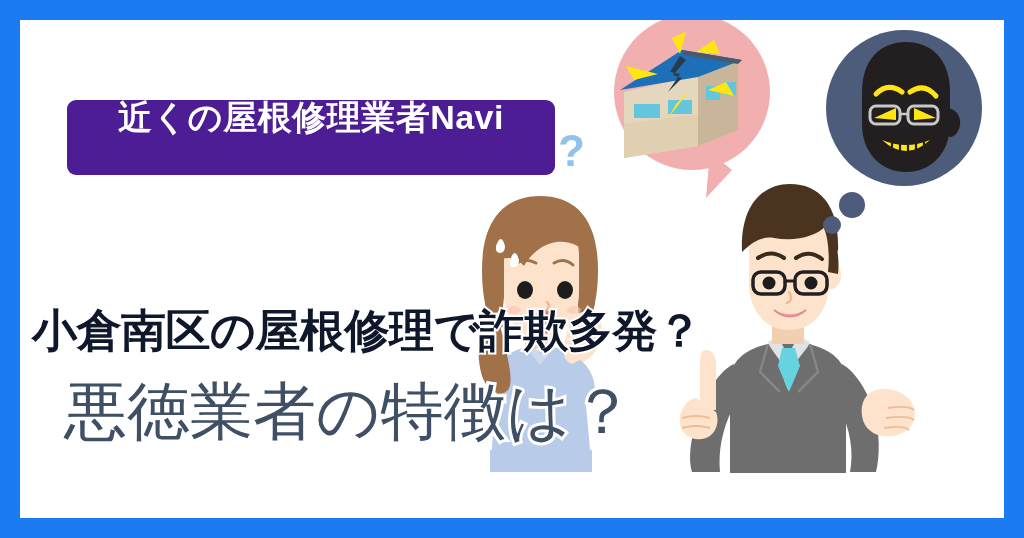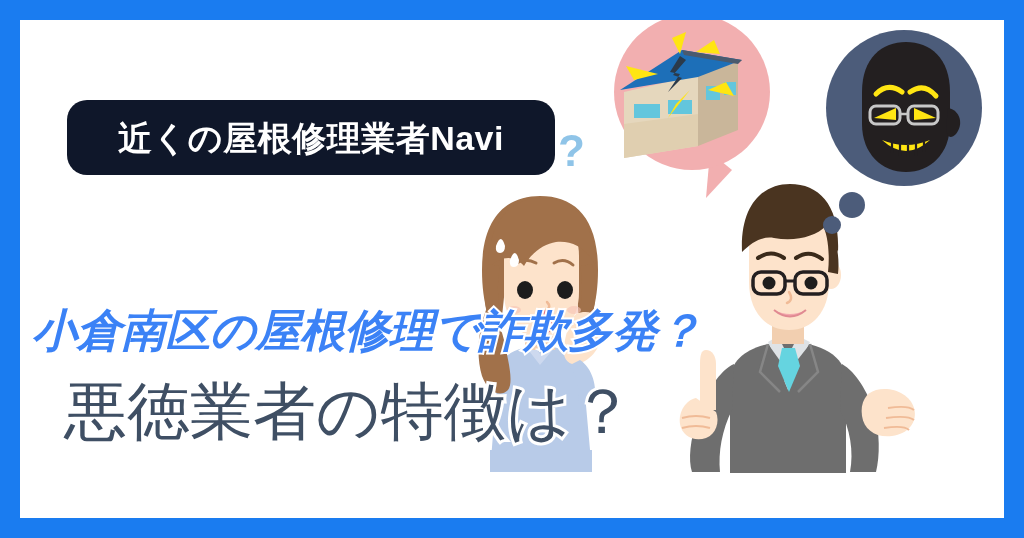--- a/index.html
+++ b/index.html
@@ -31,24 +31,24 @@
     overflow: hidden;
   }
 
   
   .badge {
     position: absolute;
     left: 47px;
     top: 80px;
     width: 488px;
     height: 75px;
-    background: #0f172a;
-    border-radius: 20px;
+    background: #4c1d95;
+    border-radius: 9px;
     display: flex;
-    align-items: center;
+    align-items: flex-start;
     justify-content: center;
     box-sizing: border-box;
   }
   .badge-label {
     color: #ffffff;
     font-size: 34px;
     font-weight: bold;
     letter-spacing: 0.5px;
     line-height: 1;
     white-space: nowrap;
@@ -65,28 +65,27 @@
     line-height: 1;
   }
 
   
   .headline-1 {
     position: absolute;
     left: 12px;
     top: 288px;
     font-size: 45px;
     font-weight: bold;
-    color: #3b82f6;
+    color: #0f172a;
     letter-spacing: -0.5px;
     white-space: nowrap;
     line-height: 1;
     -webkit-text-stroke: 4px #ffffff;
     paint-order: stroke fill;
     z-index: 40;
-    font-style: italic;
   }
   .headline-2 {
     position: absolute;
     left: 44px;
     top: 360px;
     font-size: 63px;
     font-weight: normal;
     color: #3f4f64;
     letter-spacing: 0px;
     white-space: nowrap;

